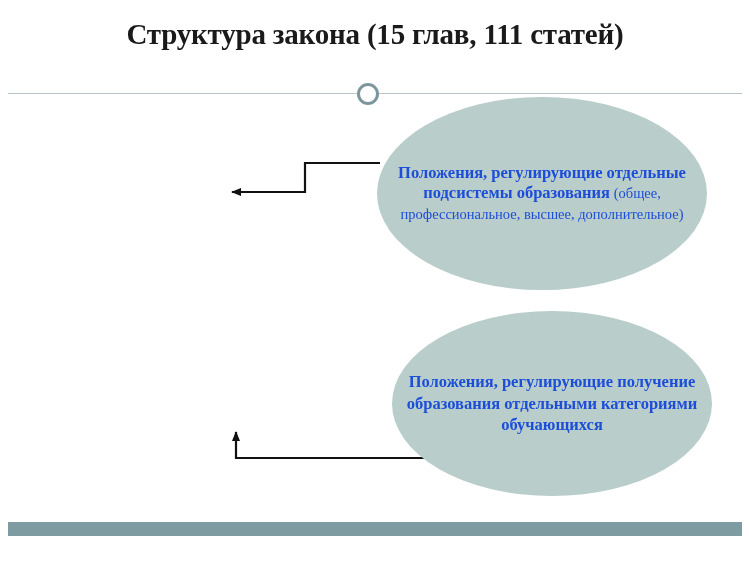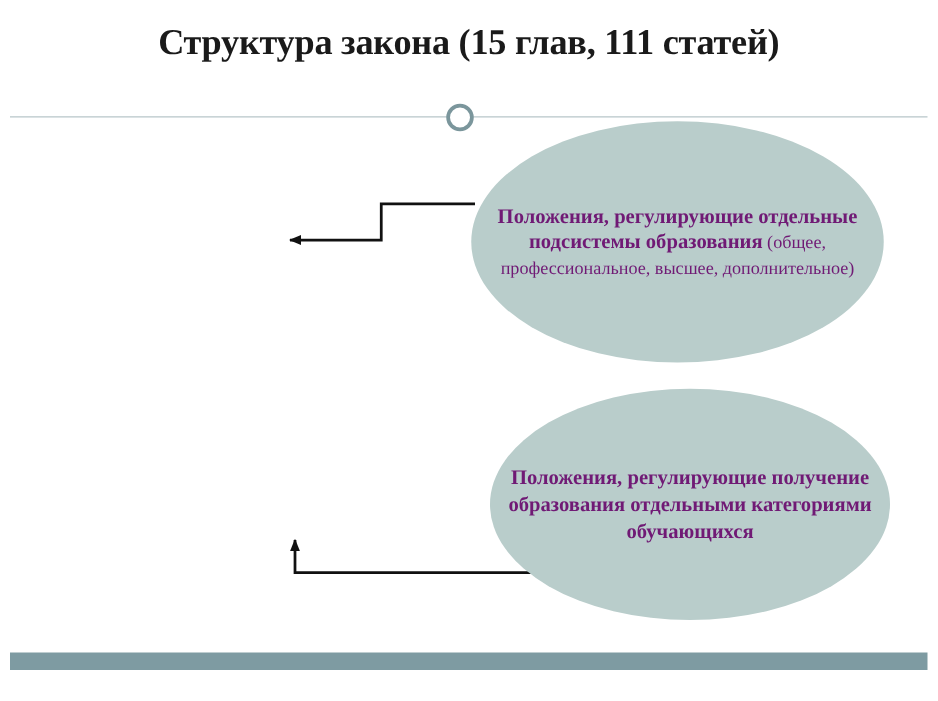--- a/index.html
+++ b/index.html
@@ -64,21 +64,21 @@
 
   
   .ellipse {
     position: absolute;
     background: #b9cdcb;
     border-radius: 50%;
     display: flex;
     align-items: center;
     justify-content: center;
     text-align: center;
-    color: #701a75;
+    color: #1d4ed8;
   }
   .ellipse .txt {
     padding: 0 14px;
     line-height: 1.22;
   }
 
   #ellipse-top-right {
     left: 377px;
     top: 97px;
     width: 330px;

